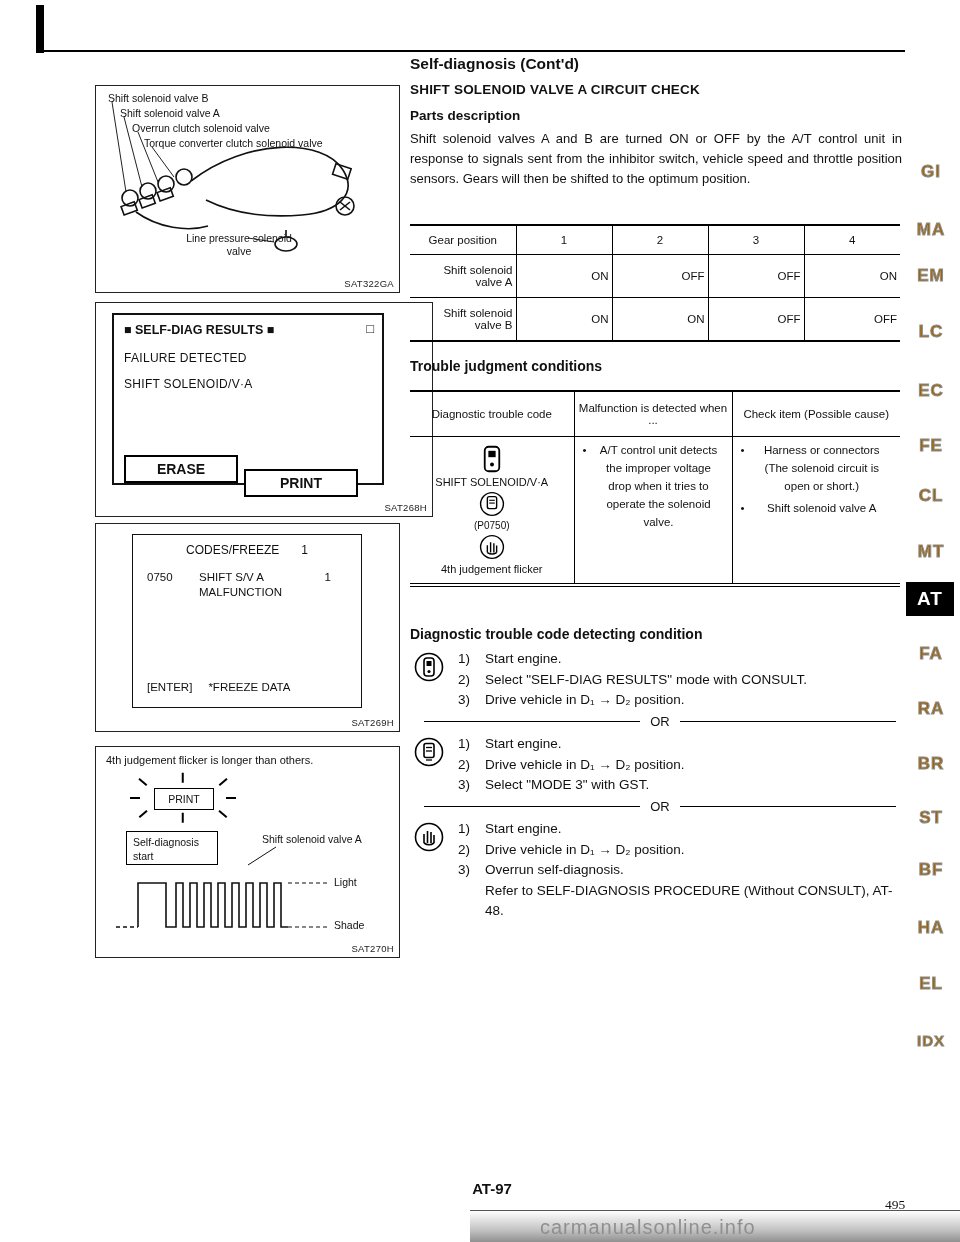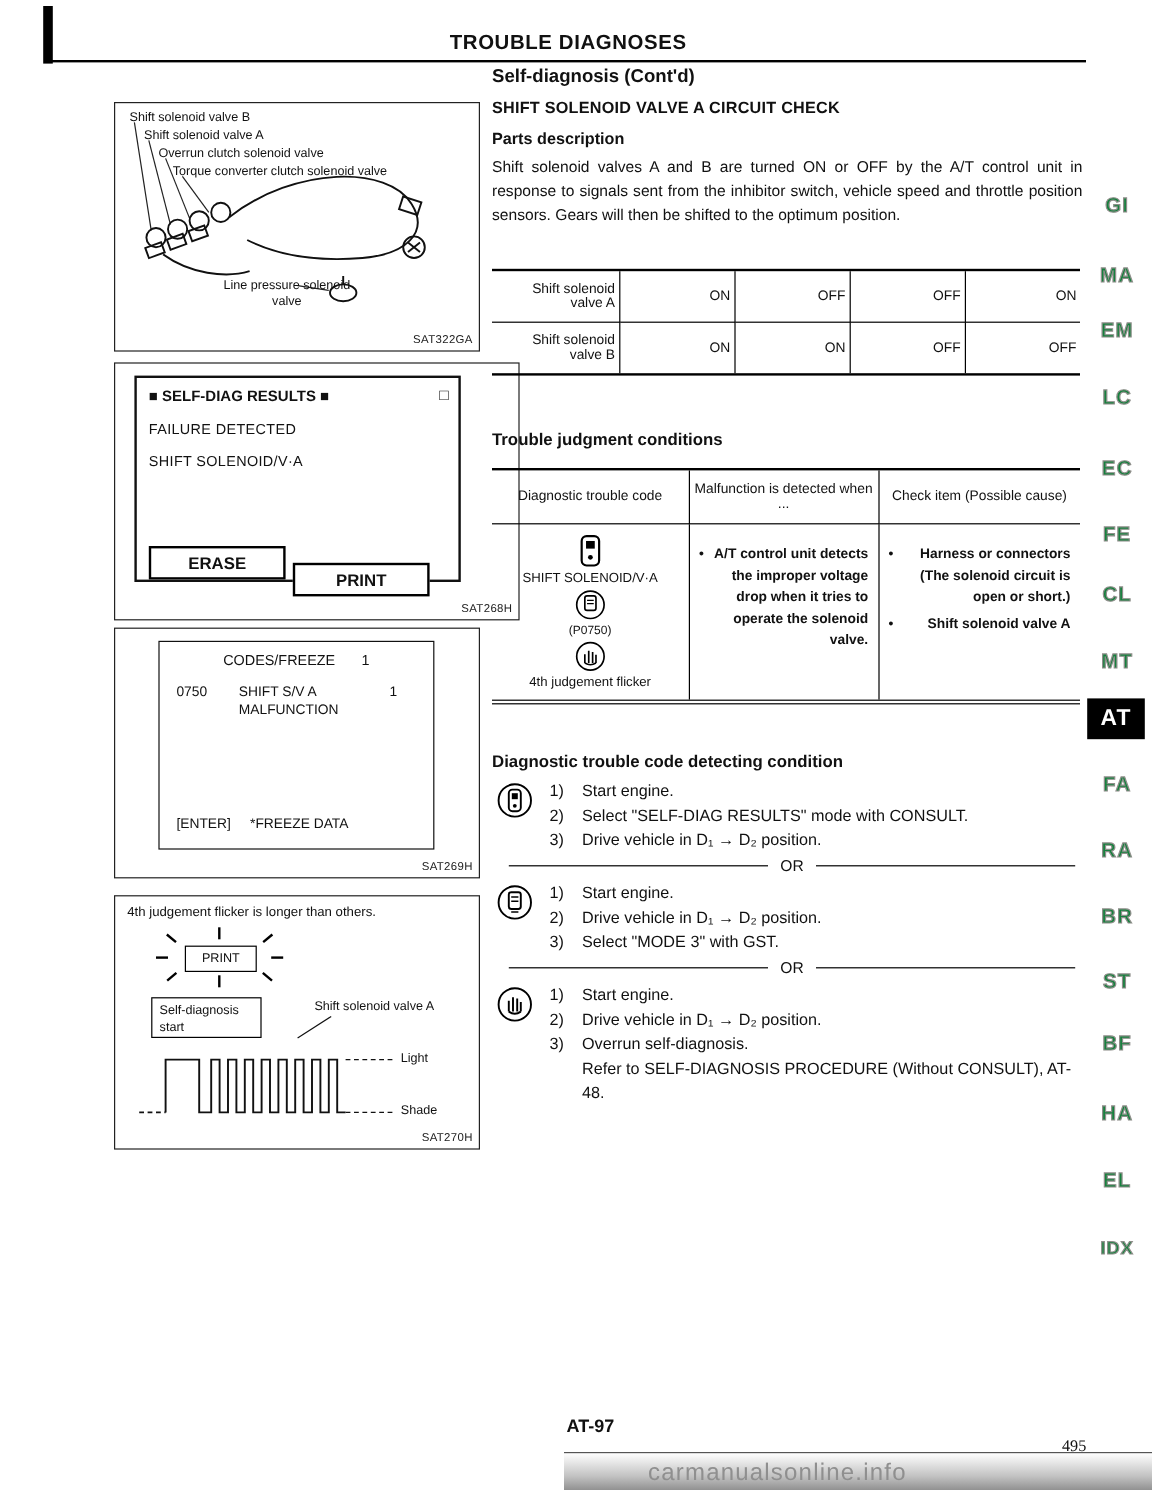--- a/index.html
+++ b/index.html
@@ -7,21 +7,21 @@
         font-family:"Liberation Sans",sans-serif;color:#111;overflow:hidden;margin:0 auto;}
 
   
   .corner-bar{position:absolute;left:36px;top:5px;width:8px;height:48px;background:#000;}
   .hdr-title{position:absolute;top:26px;left:42px;width:863px;text-align:center;
              font-weight:bold;font-size:17px;letter-spacing:.5px;}
   .hdr-rule{position:absolute;top:50px;left:42px;width:863px;height:2px;background:#000;}
 
   
   .side-tab{position:absolute;left:908px;width:46px;text-align:center;font-weight:bold;
-            font-size:17px;letter-spacing:1px;color:#15803d;-webkit-text-stroke:1px #8e8e8a;}
+            font-size:17px;letter-spacing:1px;color:#a16207;-webkit-text-stroke:1px #8e8e8a;}
   .side-tab.active{left:906px;width:48px;height:34px;line-height:34px;background:#000;
                    color:#fff;-webkit-text-stroke:0;font-size:19px;}
 
   
   .figbox{position:absolute;left:95px;width:303px;border:1.5px solid #222;background:#fff;}
   .cap{position:absolute;right:5px;bottom:3px;font-size:9.5px;color:#222;letter-spacing:.3px;}
   .f1-label{position:absolute;font-size:10.5px;white-space:nowrap;}
   .f1-lp{position:absolute;left:88px;top:146px;width:110px;text-align:center;font-size:10.5px;line-height:13px;}
 
   
@@ -63,21 +63,21 @@
   .gear-wrap{top:224px;}
   .gear-wrap th{height:24px;}
   .gear-wrap td{height:38px;text-align:right;}
 
   .judg-head{position:absolute;left:410px;top:358px;font-weight:bold;font-size:14px;}
   .jt-wrap{top:390px;border-bottom:4px double #000;}
   .jt-wrap th{height:40px;}
   .jt-cell-code{vertical-align:top;}
   .code-stack{display:flex;flex-direction:column;align-items:center;gap:3px;padding:6px 2px;}
   .code-stack .lbl{font-size:11px;}
-  .jt-text{text-align:right;vertical-align:top;padding:16px 8px;font-size:11.5px;line-height:18px;font-weight:bold;}
+  .jt-text{text-align:center;vertical-align:top;padding:4px 8px;font-size:11.5px;line-height:18px;}
   .bullet{position:relative;padding-left:11px;margin-bottom:4px;}
   .bullet::before{content:"\2022";position:absolute;left:0;top:0;}
 
   .detect-head{position:absolute;left:410px;top:626px;font-weight:bold;font-size:14px;}
   .procs{position:absolute;left:410px;top:649px;width:492px;font-size:13.5px;}
   .proc{position:relative;min-height:62px;}
   .proc-icon{position:absolute;left:4px;top:3px;}
   .steps{margin-left:48px;}
   .step{display:flex;line-height:20.5px;}
   .step .n{width:27px;flex:none;}
@@ -94,21 +94,20 @@
   .wm-text{position:absolute;left:70px;top:5px;font-size:20px;letter-spacing:1px;color:#8f8f8f;}
 
   svg{display:block;}
 </style>
 </head>
 <body>
 
 <div class="page">
 
   <div class="corner-bar"></div>
-  <div class="hdr-title">TROUBLE DIAGNOSES</div>
   <div class="hdr-rule"></div>
 
   <div class="side-tab" style="top:162px">GI</div>
   <div class="side-tab" style="top:220px">MA</div>
   <div class="side-tab" style="top:266px">EM</div>
   <div class="side-tab" style="top:322px">LC</div>
   <div class="side-tab" style="top:381px">EC</div>
   <div class="side-tab" style="top:436px">FE</div>
   <div class="side-tab" style="top:486px">CL</div>
   <div class="side-tab" style="top:542px">MT</div>
@@ -231,20 +230,27 @@
   <div class="tbl-wrap gear-wrap">
     <table>
       <colgroup>
           <col style="width:106px">
           <col style="width:96px">
           <col style="width:96px">
           <col style="width:96px">
           <col style="width:96px">
         </colgroup>
       <tbody>
+          <tr>
+        <th>Gear position</th>
+        <th>1</th>
+        <th>2</th>
+        <th>3</th>
+        <th>4</th>
+      </tr>
       <tr>
         <td>
               <div>Shift solenoid</div>
               <div>valve A</div>
             </td>
         <td>ON</td>
         <td>OFF</td>
         <td>OFF</td>
         <td>ON</td>
       </tr>

